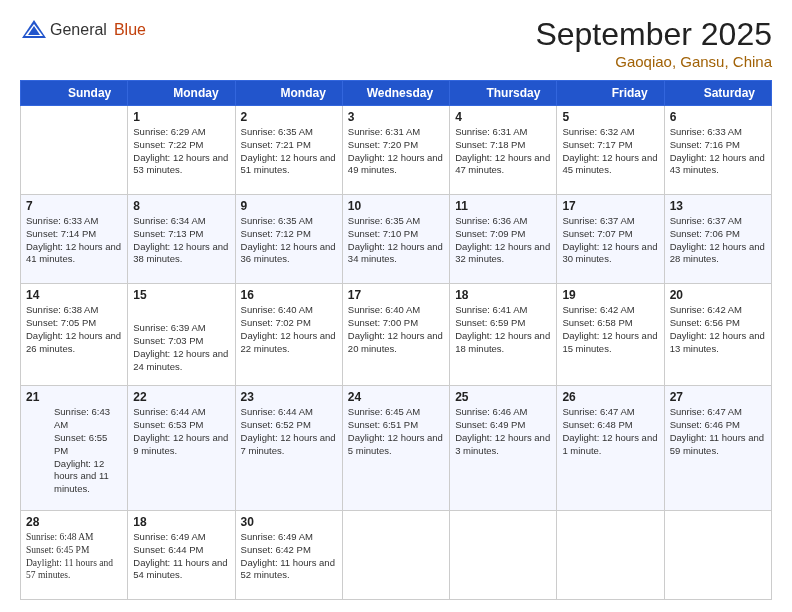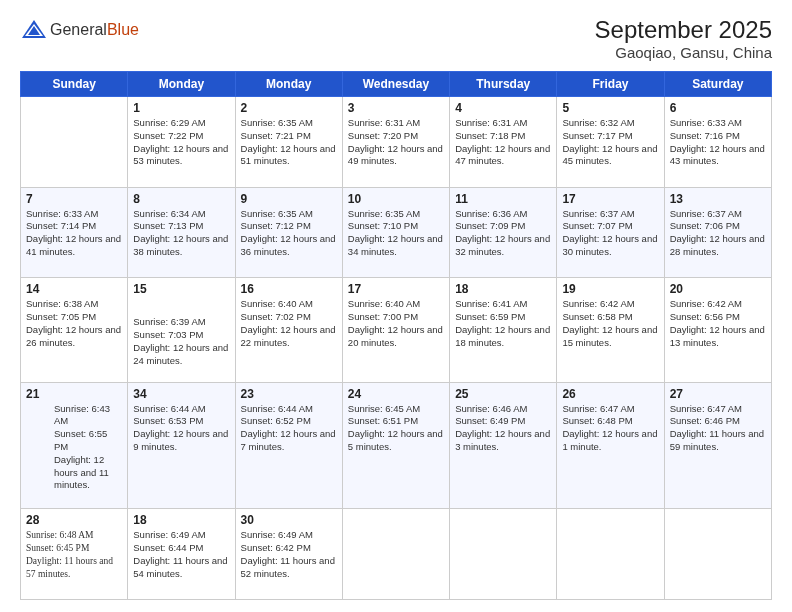--- a/index.html
+++ b/index.html
@@ -31,42 +31,42 @@
     .logo-blue { color: #c2410c; }
     .logo-icon {
       width: 28px;
       height: 28px;
       margin-right: 2px;
     }
     .title-block {
       text-align: right;
     }
     .month-title {
-      font-size: 24px;
+      font-size: 32px;
       font-weight: normal;
       color: #222;
     }
     .location {
       font-size: 15px;
-      color: #404040;
+      color: #a16207;
     }
     .calendar {
       flex: 1;
       border: 1px solid #ccc;
       border-collapse: collapse;
       width: 100%;
       table-layout: fixed;
     }
     .calendar th {
       background: #2255cc;
       color: #fff;
       font-size: 12px;
       font-weight: bold;
-      text-align: center;
-      padding: 5px 10px;
+      text-align: right;
+      padding: 5px 16px;
       border: 1px solid #3366dd;
     }
     .calendar td {
       border: 1px solid #ccc;
       vertical-align: top;
       padding: 4px 5px;
       font-size: 10px;
       color: #333;
       height: 82px;
     }
@@ -100,21 +100,21 @@
 
 <div class="page">
   <div class="header">
     <div class="logo">
       <svg class="logo-icon" viewBox="0 0 28 28">
         <polygon points="14,4 26,22 2,22" fill="#2255cc"></polygon>
         <polygon points="14,8 23,20 5,20" fill="white"></polygon>
         <polygon points="14,10 20,19 8,19" fill="#2255cc"></polygon>
       </svg>
       <div>
-        <div style="display:flex; align-items:flex-end; gap:0px;">
+        <div style="display:flex; align-items:flex-end; gap:7px;">
           <span class="logo-general">General</span>
             <span class="logo-blue">Blue</span>
         </div>
       </div>
     </div>
     <div class="title-block">
       <div class="month-title">September 2025</div>
       <div class="location">Gaoqiao, Gansu, China</div>
     </div>
   </div>
@@ -260,21 +260,21 @@
           </td>
         </tr>
         <tr>
           <td>
             <span class="day-num">21</span>
             <div class="cell-text" style="white-space: pre-line; margin-left: 28px;">Sunrise: 6:43 AM
 Sunset: 6:55 PM
 Daylight: 12 hours and 11 minutes.</div>
           </td>
           <td>
-            <span class="day-num">34</span>
+            <span class="day-num">22</span>
             <div class="cell-text" style="white-space: pre-line;">Sunrise: 6:44 AM
 Sunset: 6:53 PM
 Daylight: 12 hours and 9 minutes.</div>
           </td>
           <td>
             <span class="day-num">23</span>
             <div class="cell-text" style="white-space: pre-line;">Sunrise: 6:44 AM
 Sunset: 6:52 PM
 Daylight: 12 hours and 7 minutes.</div>
           </td>

